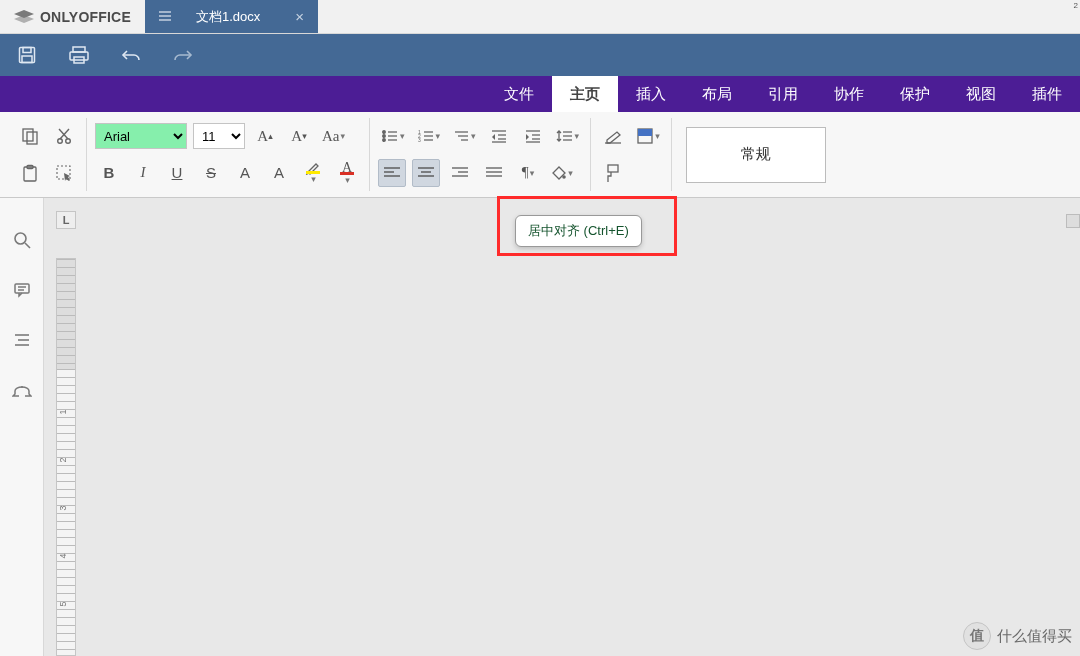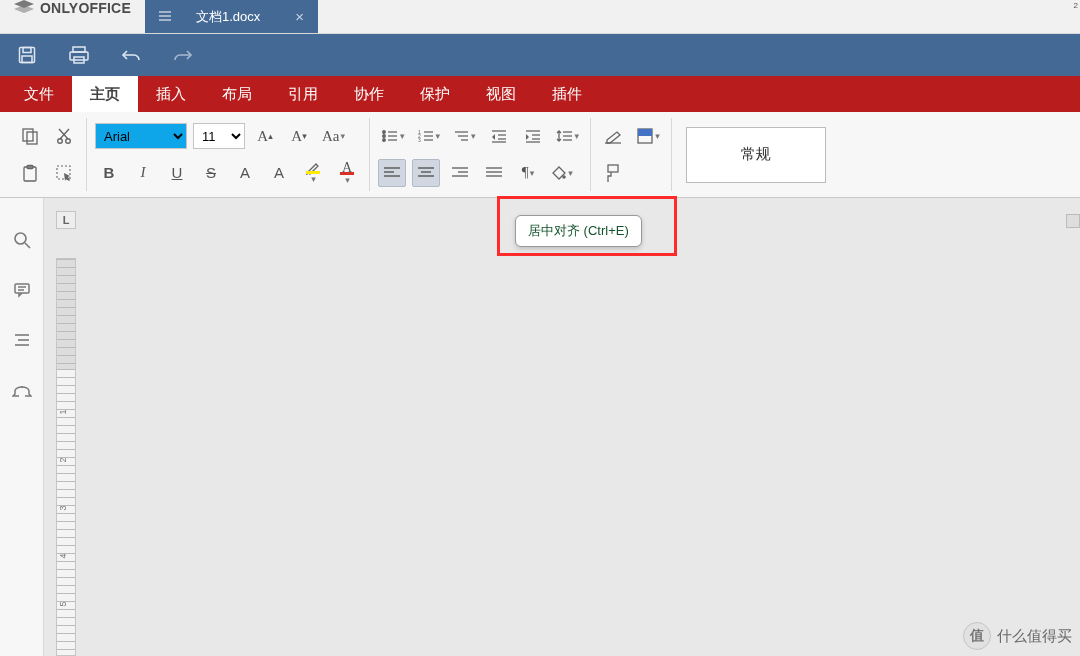--- a/index.html
+++ b/index.html
@@ -1,38 +1,38 @@
 <!DOCTYPE html>
 <html><head>
 <meta charset="utf-8">
 <style>
 * { box-sizing: border-box; margin: 0; padding: 0; font-family: Arial, "Microsoft YaHei", sans-serif; }
 body { width: 1080px; height: 656px; overflow: hidden; background: #fff; position: relative; }
 
 .titlebar { height: 34px; background: #f1f1f1; display: flex; align-items: stretch; border-bottom: 1px solid #d8d8d8; }
-.logo-wrap { display: flex; padding: 0 14px; gap: 8px; }
+.logo-wrap { display: flex; align-items: center; padding: 0 14px; gap: 8px; }
 .logo-icon { width: 18px; height: 14px; position: relative; }
 .brand-name { font-weight: 700; font-size: 14px; color: #4b4b4b; letter-spacing: .2px; }
 .doc-tab { background: #446995; color: #fff; display: flex; align-items: center; gap: 25px; padding: 0 14px; font-size: 13px; }
 .doc-tab .close { margin-left: 10px; font-size: 15px; color: #c6d3e2; cursor: pointer; }
 
 .quickbar { height: 42px; background: #446995; display: flex; align-items: center; padding: 0 10px; gap: 18px; }
 .qbtn { width: 34px; height: 30px; display: flex; align-items: center; justify-content: center; color: #dfe8f2; cursor: pointer; }
 .qbtn svg, .tbtn svg, .sidebtn svg { display: block; }
 
-.menubar { height: 36px; background: #b91c1c; display: flex; align-items: stretch; padding-left: 6px; }
+.menubar { height: 36px; background: #4c1d95; display: flex; align-items: stretch; padding-left: 6px; justify-content: flex-end; }
 .menu-item { color: #fff; font-size: 15px; padding: 0 18px; display: flex; align-items: center; cursor: pointer; }
 .menu-item.active { background: #fff; color: #444; font-weight: bold; }
 
 .toolbar { height: 86px; background: #f7f7f7; border-bottom: 1px solid #c9c9c9; display: flex; align-items: stretch; padding: 6px 8px; gap: 0; }
 .tgroup { display: flex; flex-direction: column; justify-content: space-around; padding: 0 8px; border-right: 1px solid #d8d8d8; }
 .trow { display: flex; align-items: center; gap: 6px; }
 .tbtn { min-width: 28px; height: 28px; display: flex; align-items: center; justify-content: center; cursor: pointer; color: #555; border-radius: 2px; padding: 0 3px; font-size: 15px; }
 .tbtn.active { background: #d0d7e0; border: 1px solid #b2bcc8; }
-.font-select { height: 26px; width: 92px; border: 1px solid #c4c4c4; background: #0ea5e9; font-size: 13px; padding: 0 4px; }
+.font-select { height: 26px; width: 92px; border: 1px solid #c4c4c4; background: #86efac; font-size: 13px; padding: 0 4px; }
 .size-select { height: 26px; width: 52px; border: 1px solid #c4c4c4; background: #fff; font-size: 13px; padding: 0 4px; }
 .dd { font-size: 9px; color: #777; margin-left: 1px; }
 .style-box { width: 140px; height: 56px; border: 1px solid #bcbcbc; background: #fff; display: flex; align-items: center; justify-content: center; font-size: 15px; color: #333; cursor: pointer; }
 .style-box + .style-box { border-left: none; }
 
 .workarea { position: absolute; top: 198px; bottom: 0; left: 0; right: 0; display: flex; background: #e8e8e8; }
 .sidebar { width: 44px; background: #f7f7f7; border-right: 1px solid #d8d8d8; display: flex; flex-direction: column; align-items: center; gap: 22px; padding-top: 28px; }
 .sidebtn { width: 28px; height: 28px; display: flex; align-items: center; justify-content: center; color: #7a7a7a; cursor: pointer; }
 
 .doc-canvas { flex: 1; position: relative; background: #e8e8e8; }

